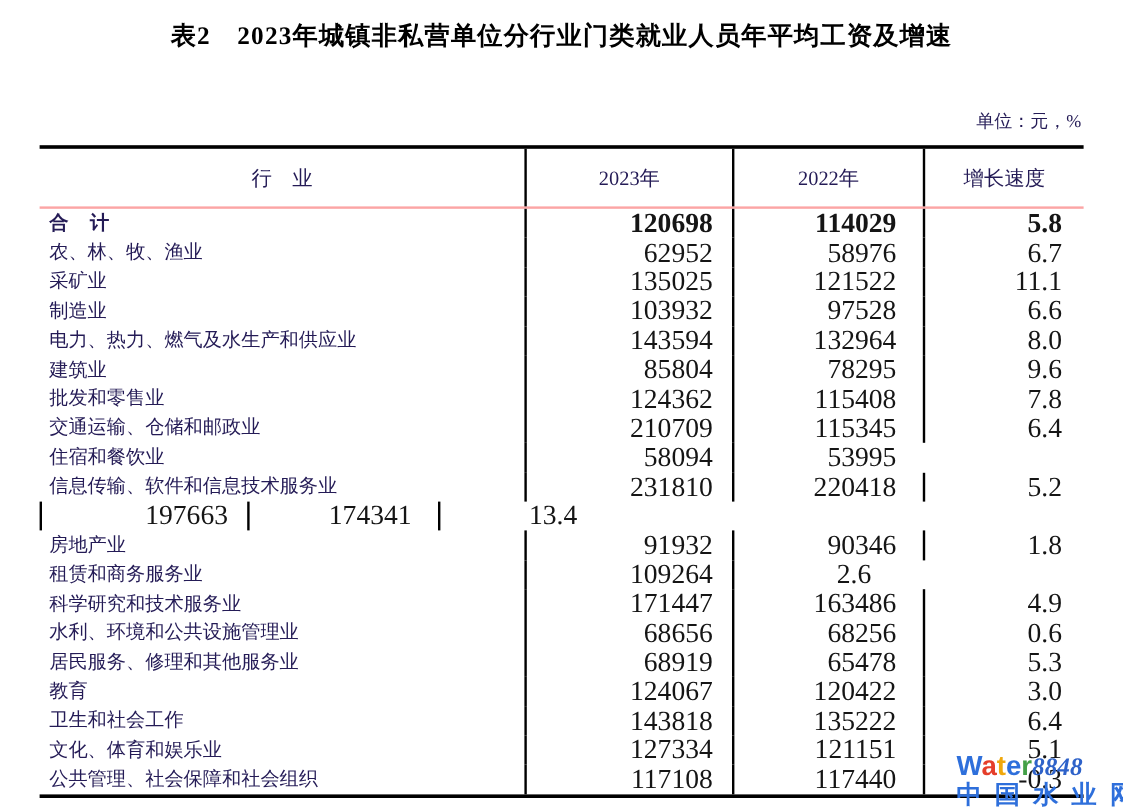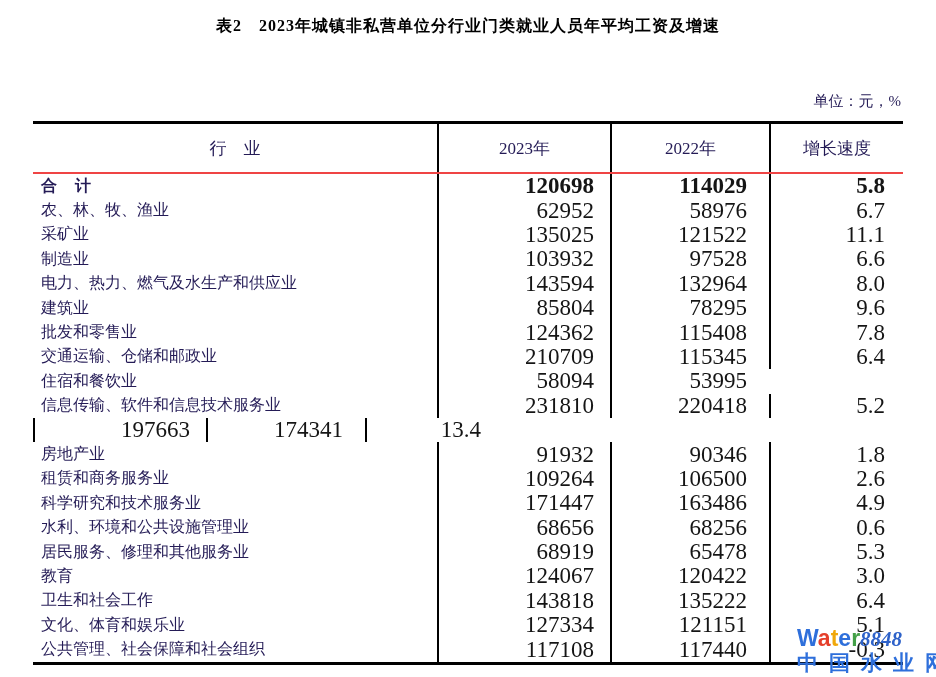--- a/index.html
+++ b/index.html
@@ -2,31 +2,31 @@
 <html style="--ink: #241b56; --num: #151515; --border: #000000; --watermark_blue: #2e6fdb; --watermark_red: #e53e2a; --watermark_yellow: #f0a80c; --watermark_green: #43a047;"><head>
 <meta charset="utf-8">
 <style>
   html,body{margin:0;padding:0;background:#fff;}
   .page{
     position:relative;width:936px;height:677px;background:#ffffff;overflow:hidden;
     font-family:"Liberation Serif","DejaVu Serif",serif;
   }
   .title{
     position:absolute;top:16px;left:0;width:100%;text-align:center;
-    font-weight:bold;font-size:16px;color:#000;letter-spacing:1px;
+    font-weight:bold;font-size:21px;color:#000;letter-spacing:1px;
   }
   .unit{
     position:absolute;top:92px;left:33px;width:868px;text-align:right;
     font-size:15px;color:var(--ink,#241b56);
   }
   .tbl{
     position:absolute;left:33px;top:121px;width:870px;
     border-top:3px solid #000;border-bottom:3px solid #000;
   }
-  .thead{display:flex;height:48px;border-bottom:2px solid #ef4444;}
+  .thead{display:flex;height:48px;border-bottom:2px solid #fca5a5;}
   .hc{
     height:100%;display:flex;align-items:center;justify-content:center;
     font-size:17px;color:var(--ink,#241b56);box-sizing:border-box;
   }
   .c1{width:404px;}
   .c2{width:173px;}
   .c3{width:159px;}
   .c4{width:134px;}
   .c2,.c3,.c4{border-left:2px solid #000;}
   .tbody .row{display:flex;height:24.4px;}
@@ -140,21 +140,20 @@
         </div>
         <div class="row">
           <div class="dc c1">房地产业</div>
           <div class="dc c2 num">91932</div>
           <div class="dc c3 num">90346</div>
           <div class="dc c4 num">1.8</div>
         </div>
         <div class="row">
           <div class="dc c1">租赁和商务服务业</div>
           <div class="dc c2 num">109264</div>
-          <div class="dc c3 num">106500</div>
           <div class="dc c4 num">2.6</div>
         </div>
         <div class="row">
           <div class="dc c1">科学研究和技术服务业</div>
           <div class="dc c2 num">171447</div>
           <div class="dc c3 num">163486</div>
           <div class="dc c4 num">4.9</div>
         </div>
         <div class="row">
           <div class="dc c1">水利、环境和公共设施管理业</div>

